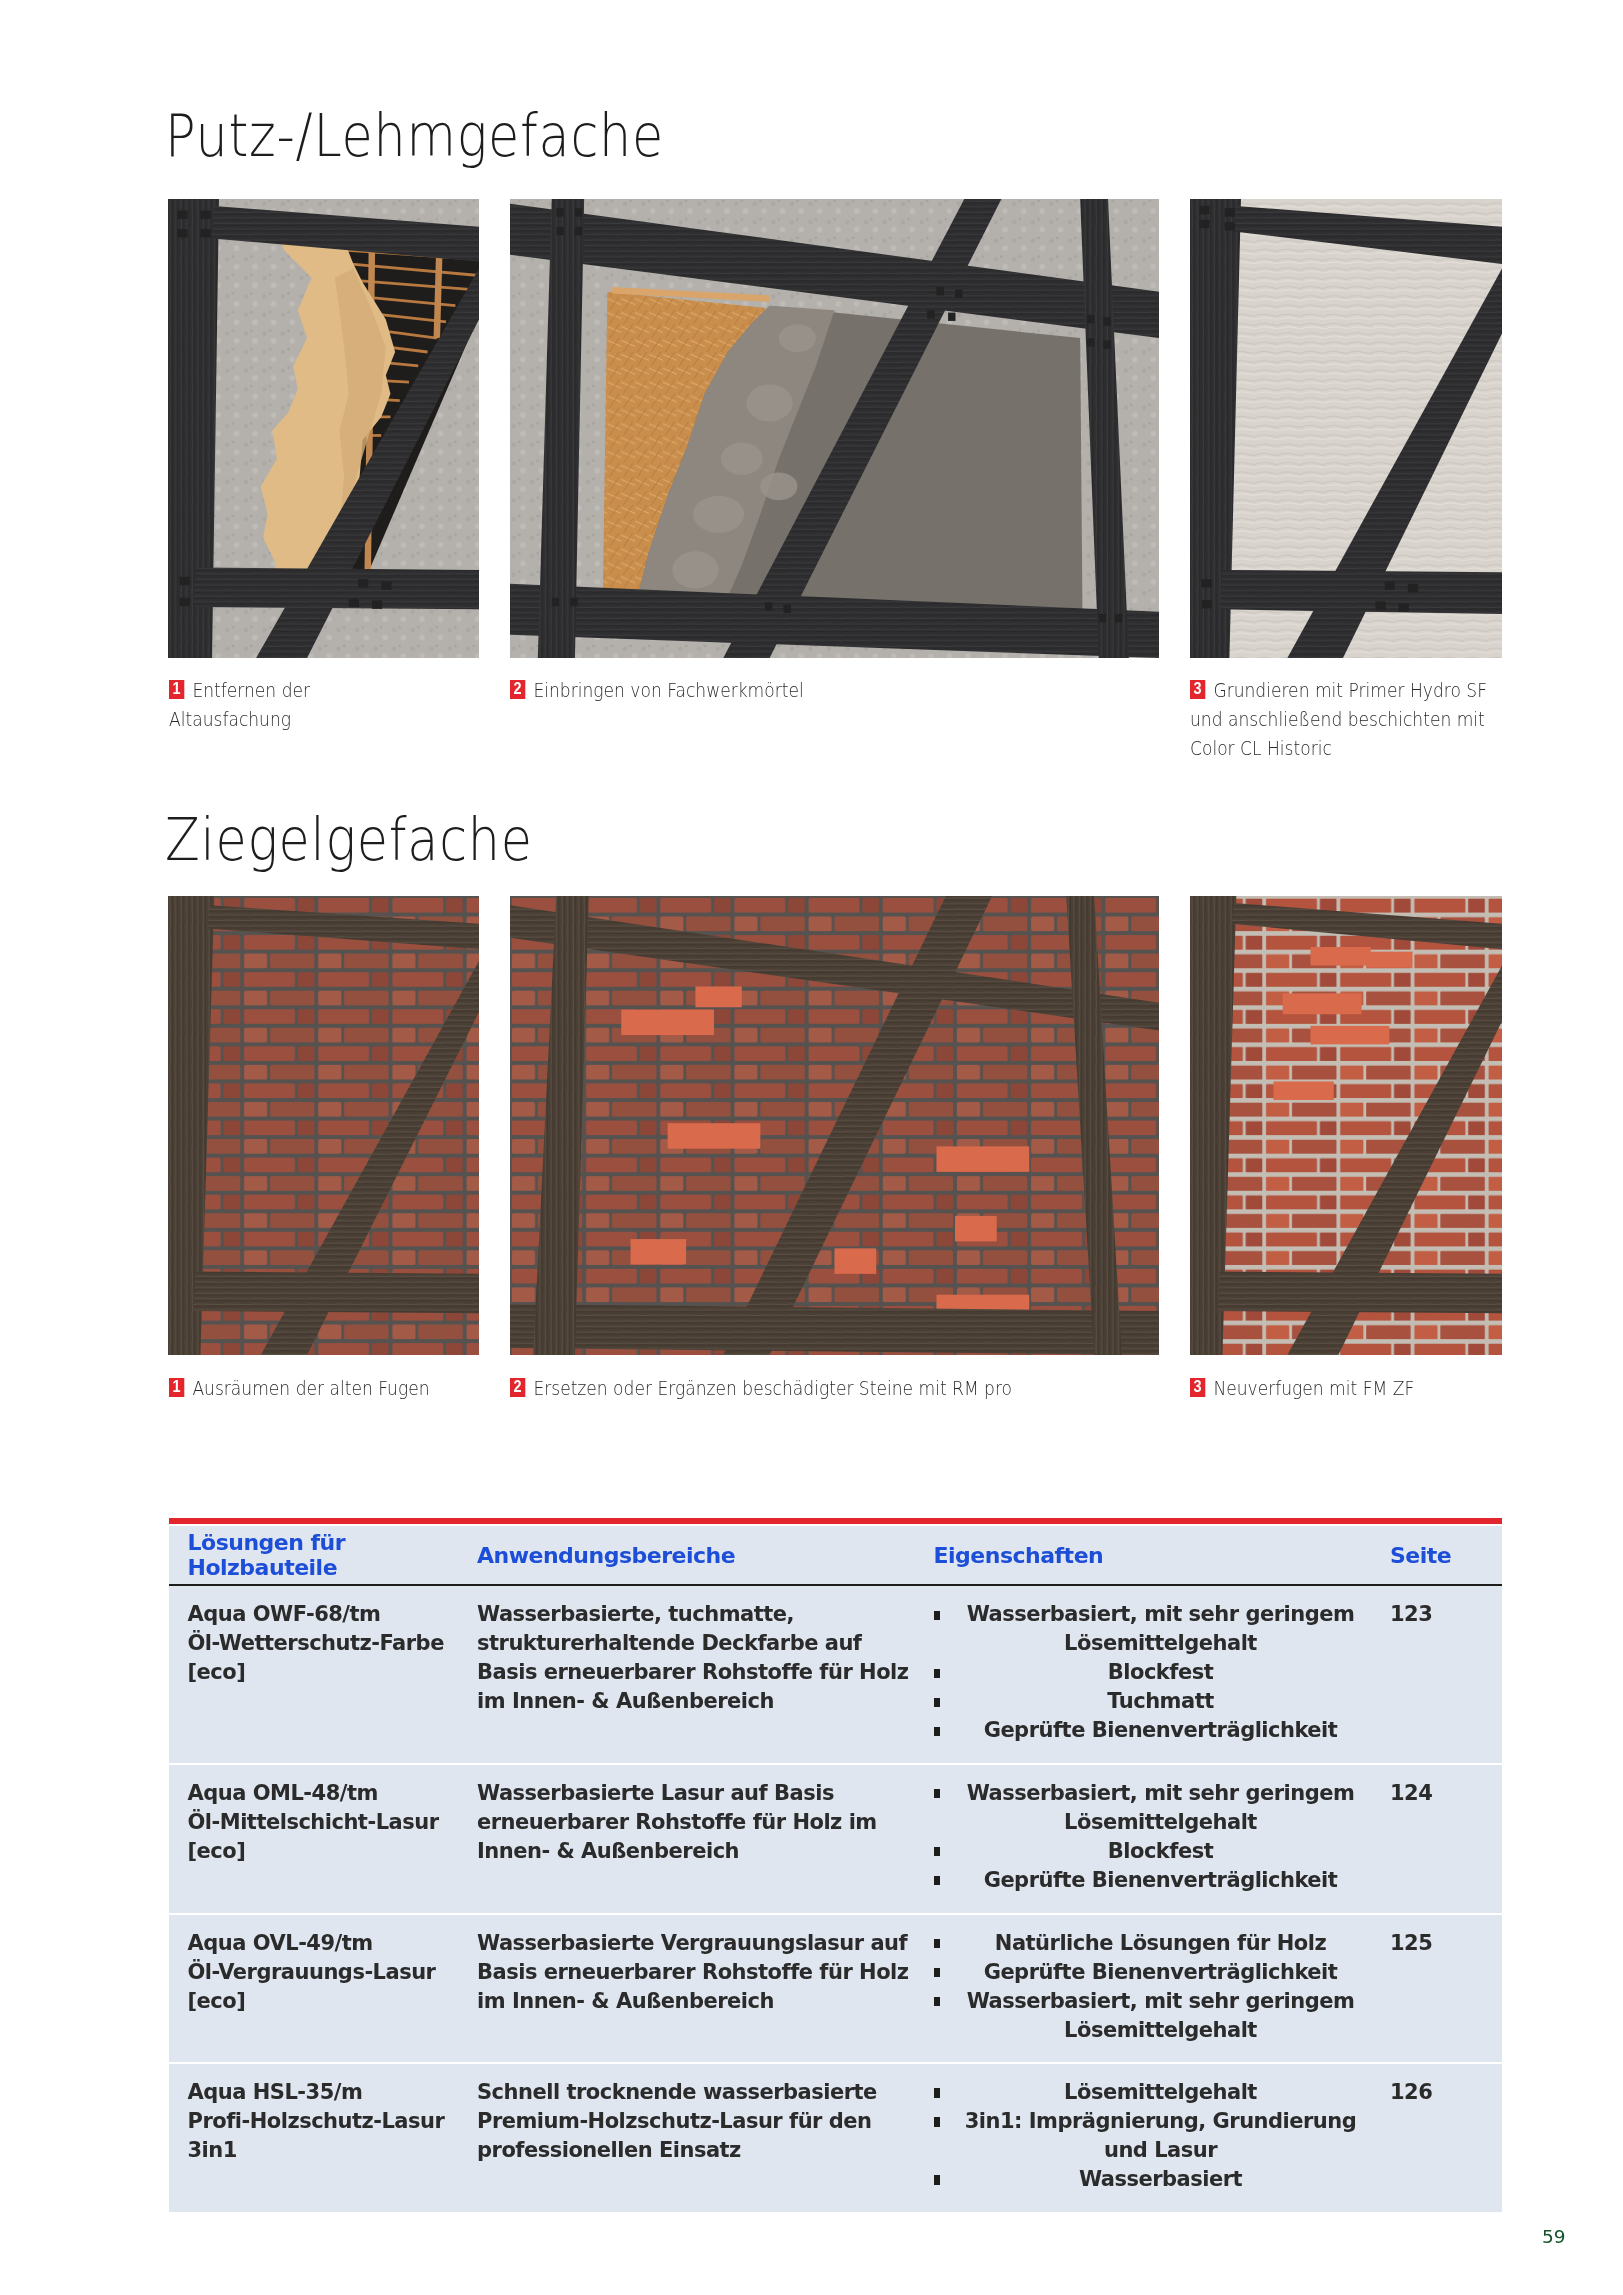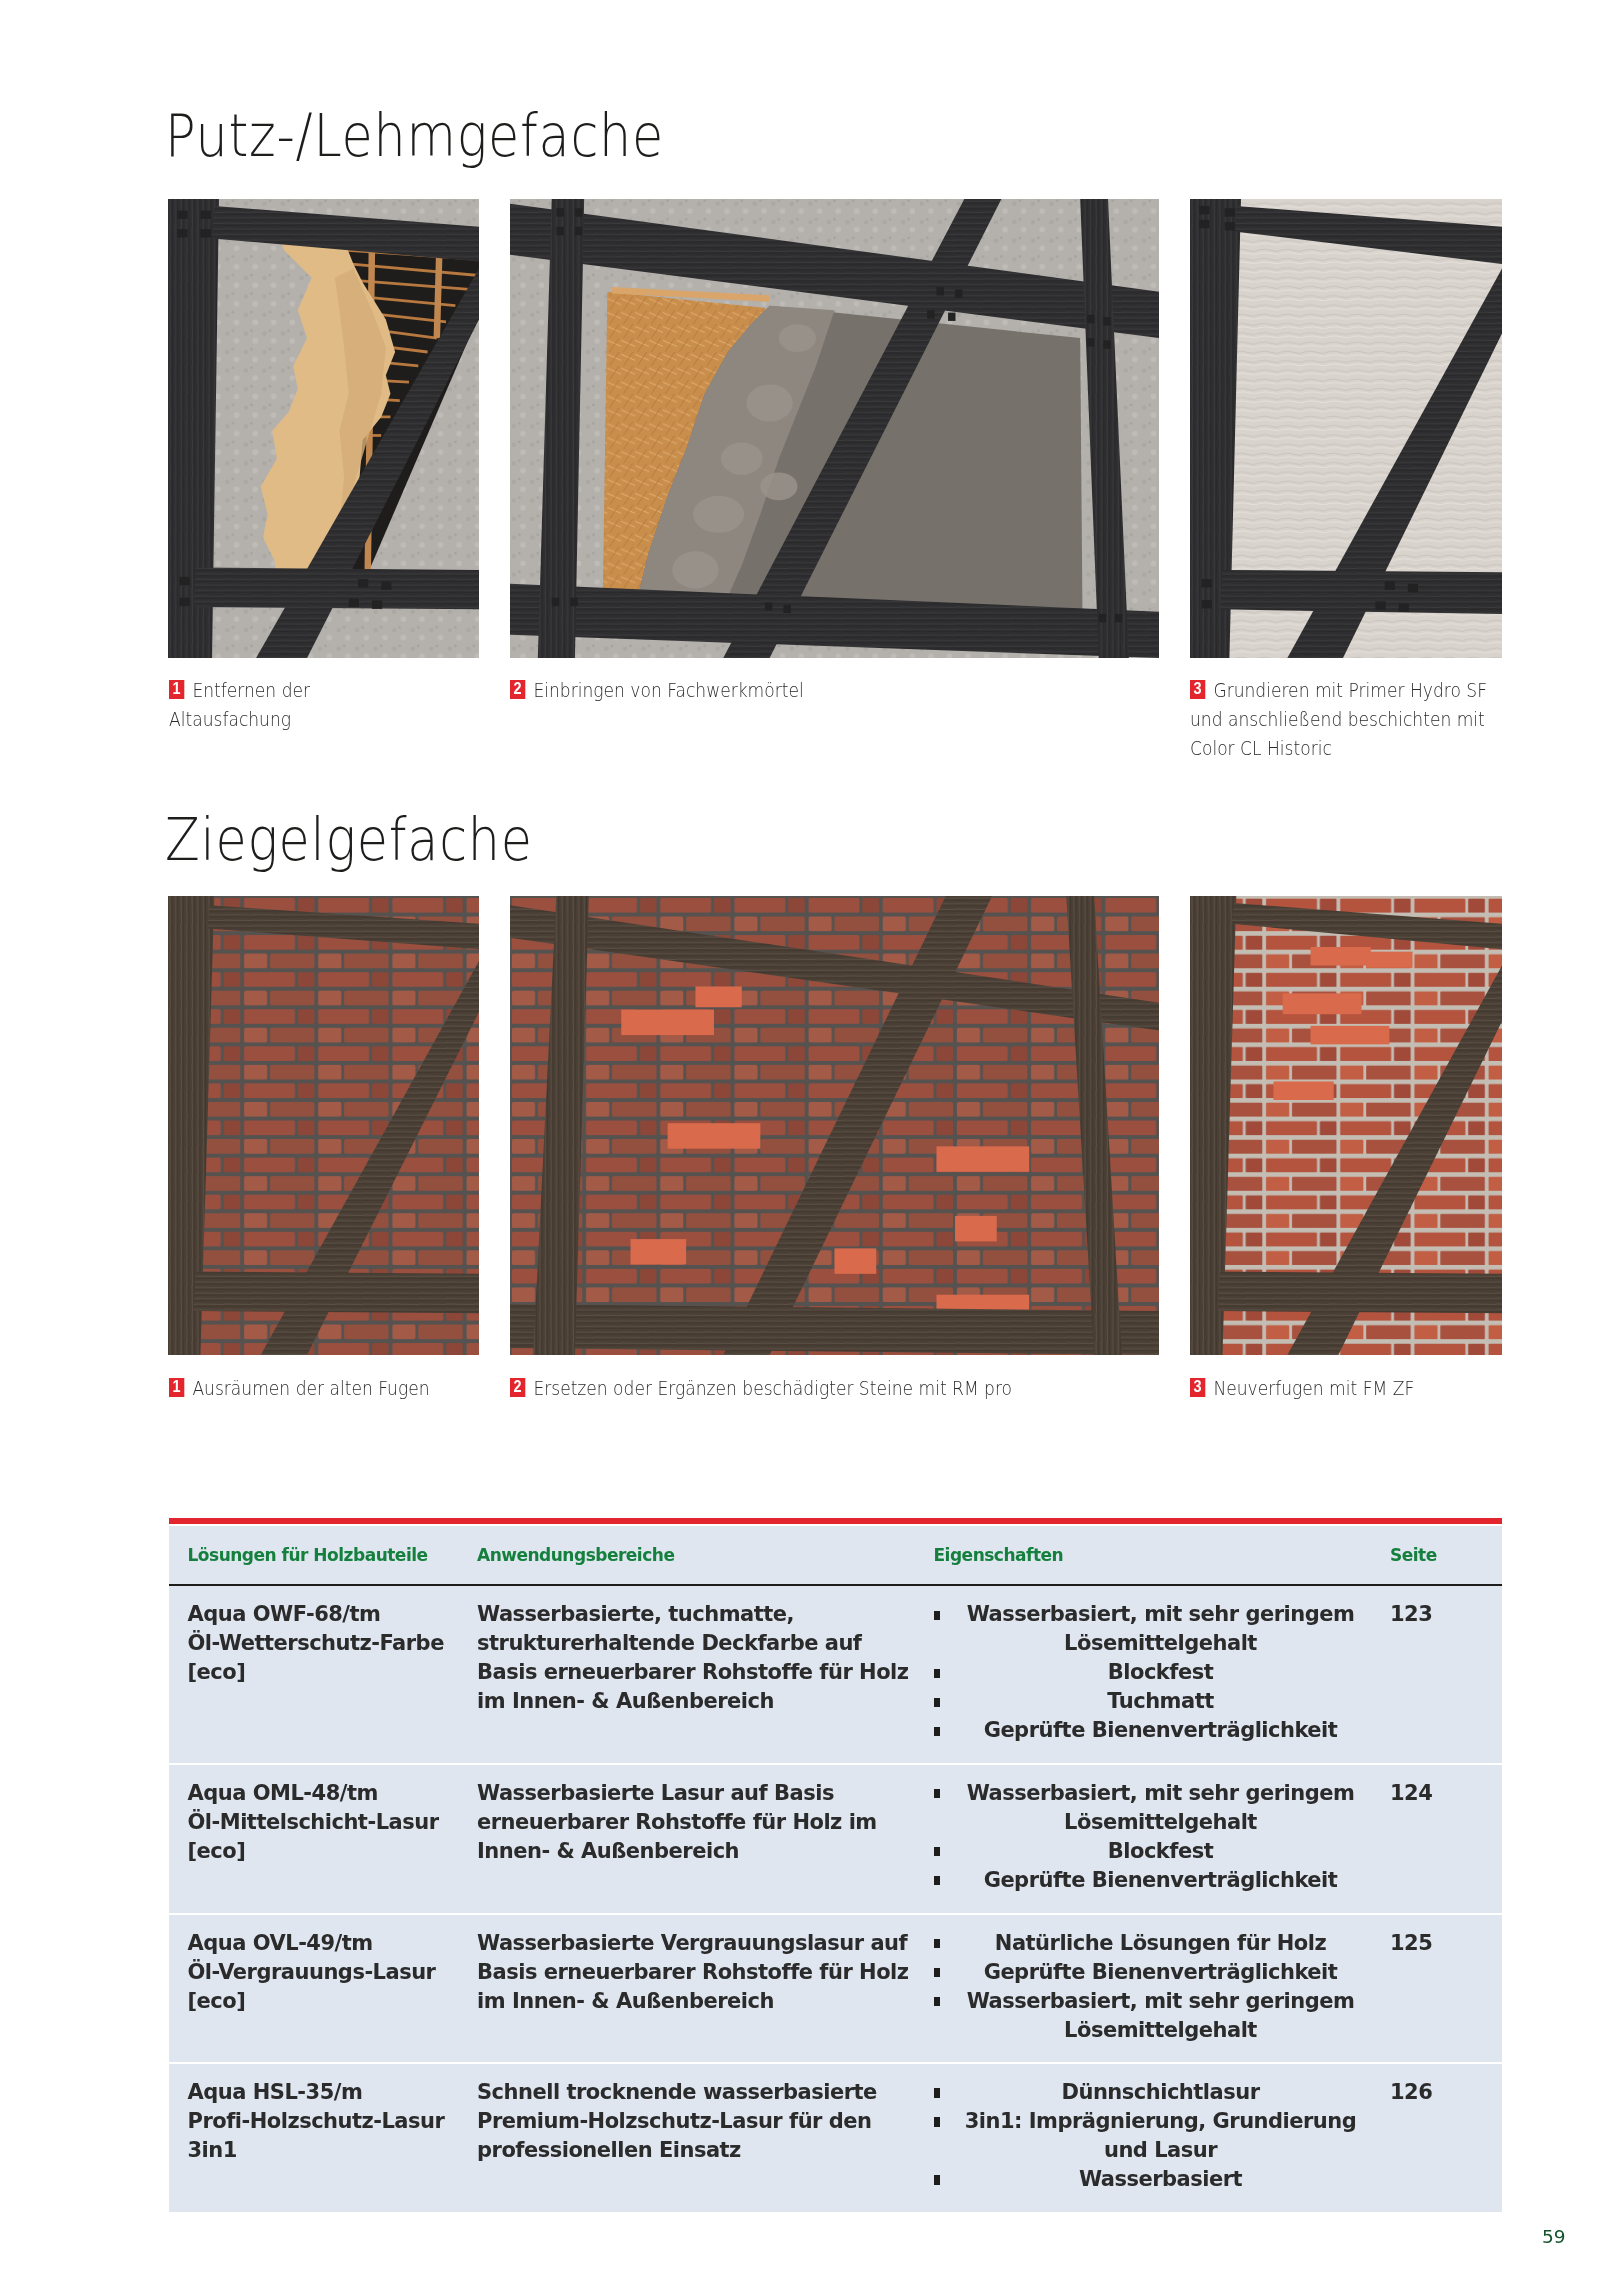--- a/index.html
+++ b/index.html
@@ -38,23 +38,23 @@
   .c2 { left: 510px; width: 640px; }
   .c3 { left: 1190px; width: 334px; }
   .crow1 { top: 676px; }
   .crow2 { top: 1374px; }
 
   .table-wrap { position: absolute; left: 169px; top: 1518px; width: 1333px; }
   .red-bar { height: 5.6px; background: #e3262e; }
   .table { width: 100%; border-collapse: collapse; margin-top: 2.8px; }
   .table th, .table td { background: #dfe6f0; vertical-align: top; text-align: left; }
   .table th {
-    font-family: "DejaVu Sans", sans-serif; font-weight: bold; font-size: 17px;
+    font-family: "DejaVu Sans", sans-serif; font-weight: bold; font-size: 22px;
     height: 58px; vertical-align: middle; padding: 0 0 0 18.5px;
-    border-bottom: 2.3px solid #1d1d1b; color: #15803d;
+    border-bottom: 2.3px solid #1d1d1b; color: #1d4ed8;
     letter-spacing: -0.5px;
   }
   .table td {
     font-family: "DejaVu Sans", sans-serif; font-weight: 700;
     font-size: 21px; line-height: 29px; color: #2b2b2b;
     padding: 14px 0 17.6px 18.5px; letter-spacing: -0.5px; margin-left: 46px;
   }
   .table tr.data-row td { border-top: 2.3px solid #ffffff; }
   .table tr.data-row:first-of-type td { border-top: none; }
   .col1 { width: 271px; }
@@ -379,21 +379,21 @@
         <td>125</td>
       </tr>
       <tr class="data-row">
         <td>
           <div>Aqua HSL-35/m</div>
           <div>Profi-Holzschutz-Lasur 3in1</div>
         </td>
         <td>Schnell trocknende wasserbasierte Premium-Holzschutz-Lasur für den professionellen Einsatz</td>
         <td>
           <ul class="bullet-list">
-            <li>Dünnschichtlasur</li>
+            <li>Lösemittelgehalt</li>
             <li>3in1: Imprägnierung, Grundierung und Lasur</li>
             <li>Wasserbasiert</li>
           </ul>
         </td>
         <td>126</td>
       </tr>
     </tbody>
   </table>
 </div>
 

